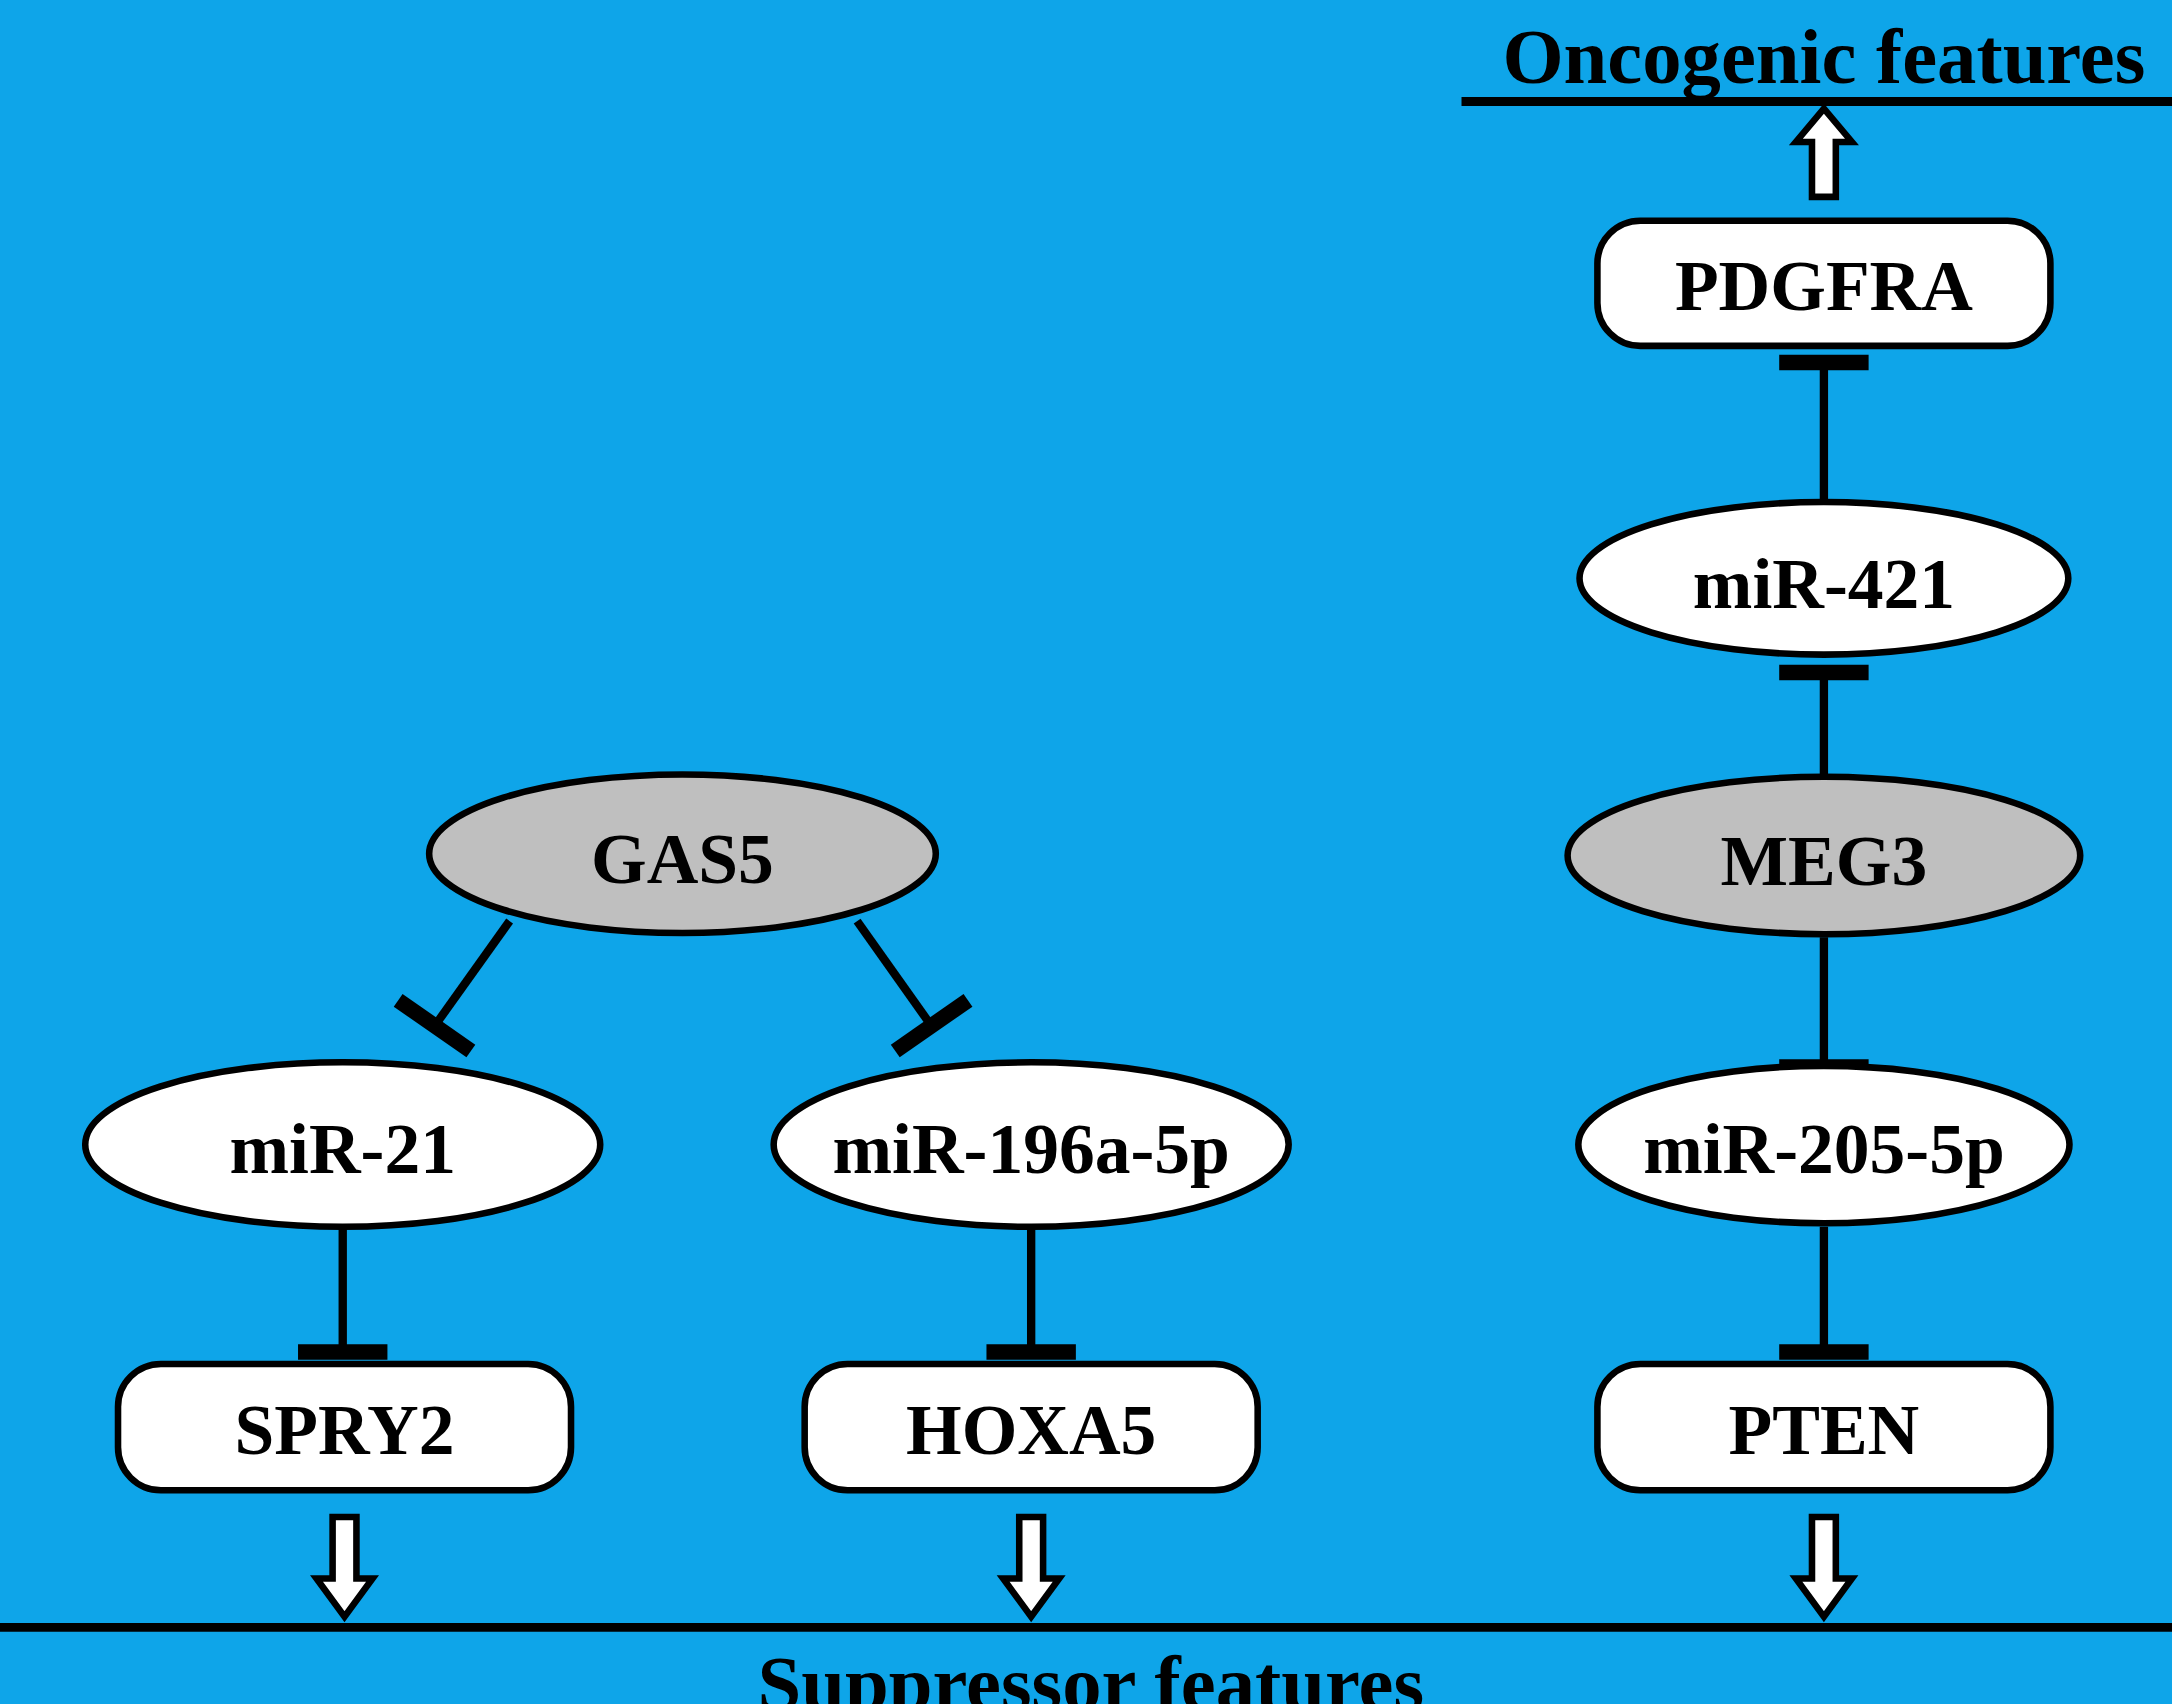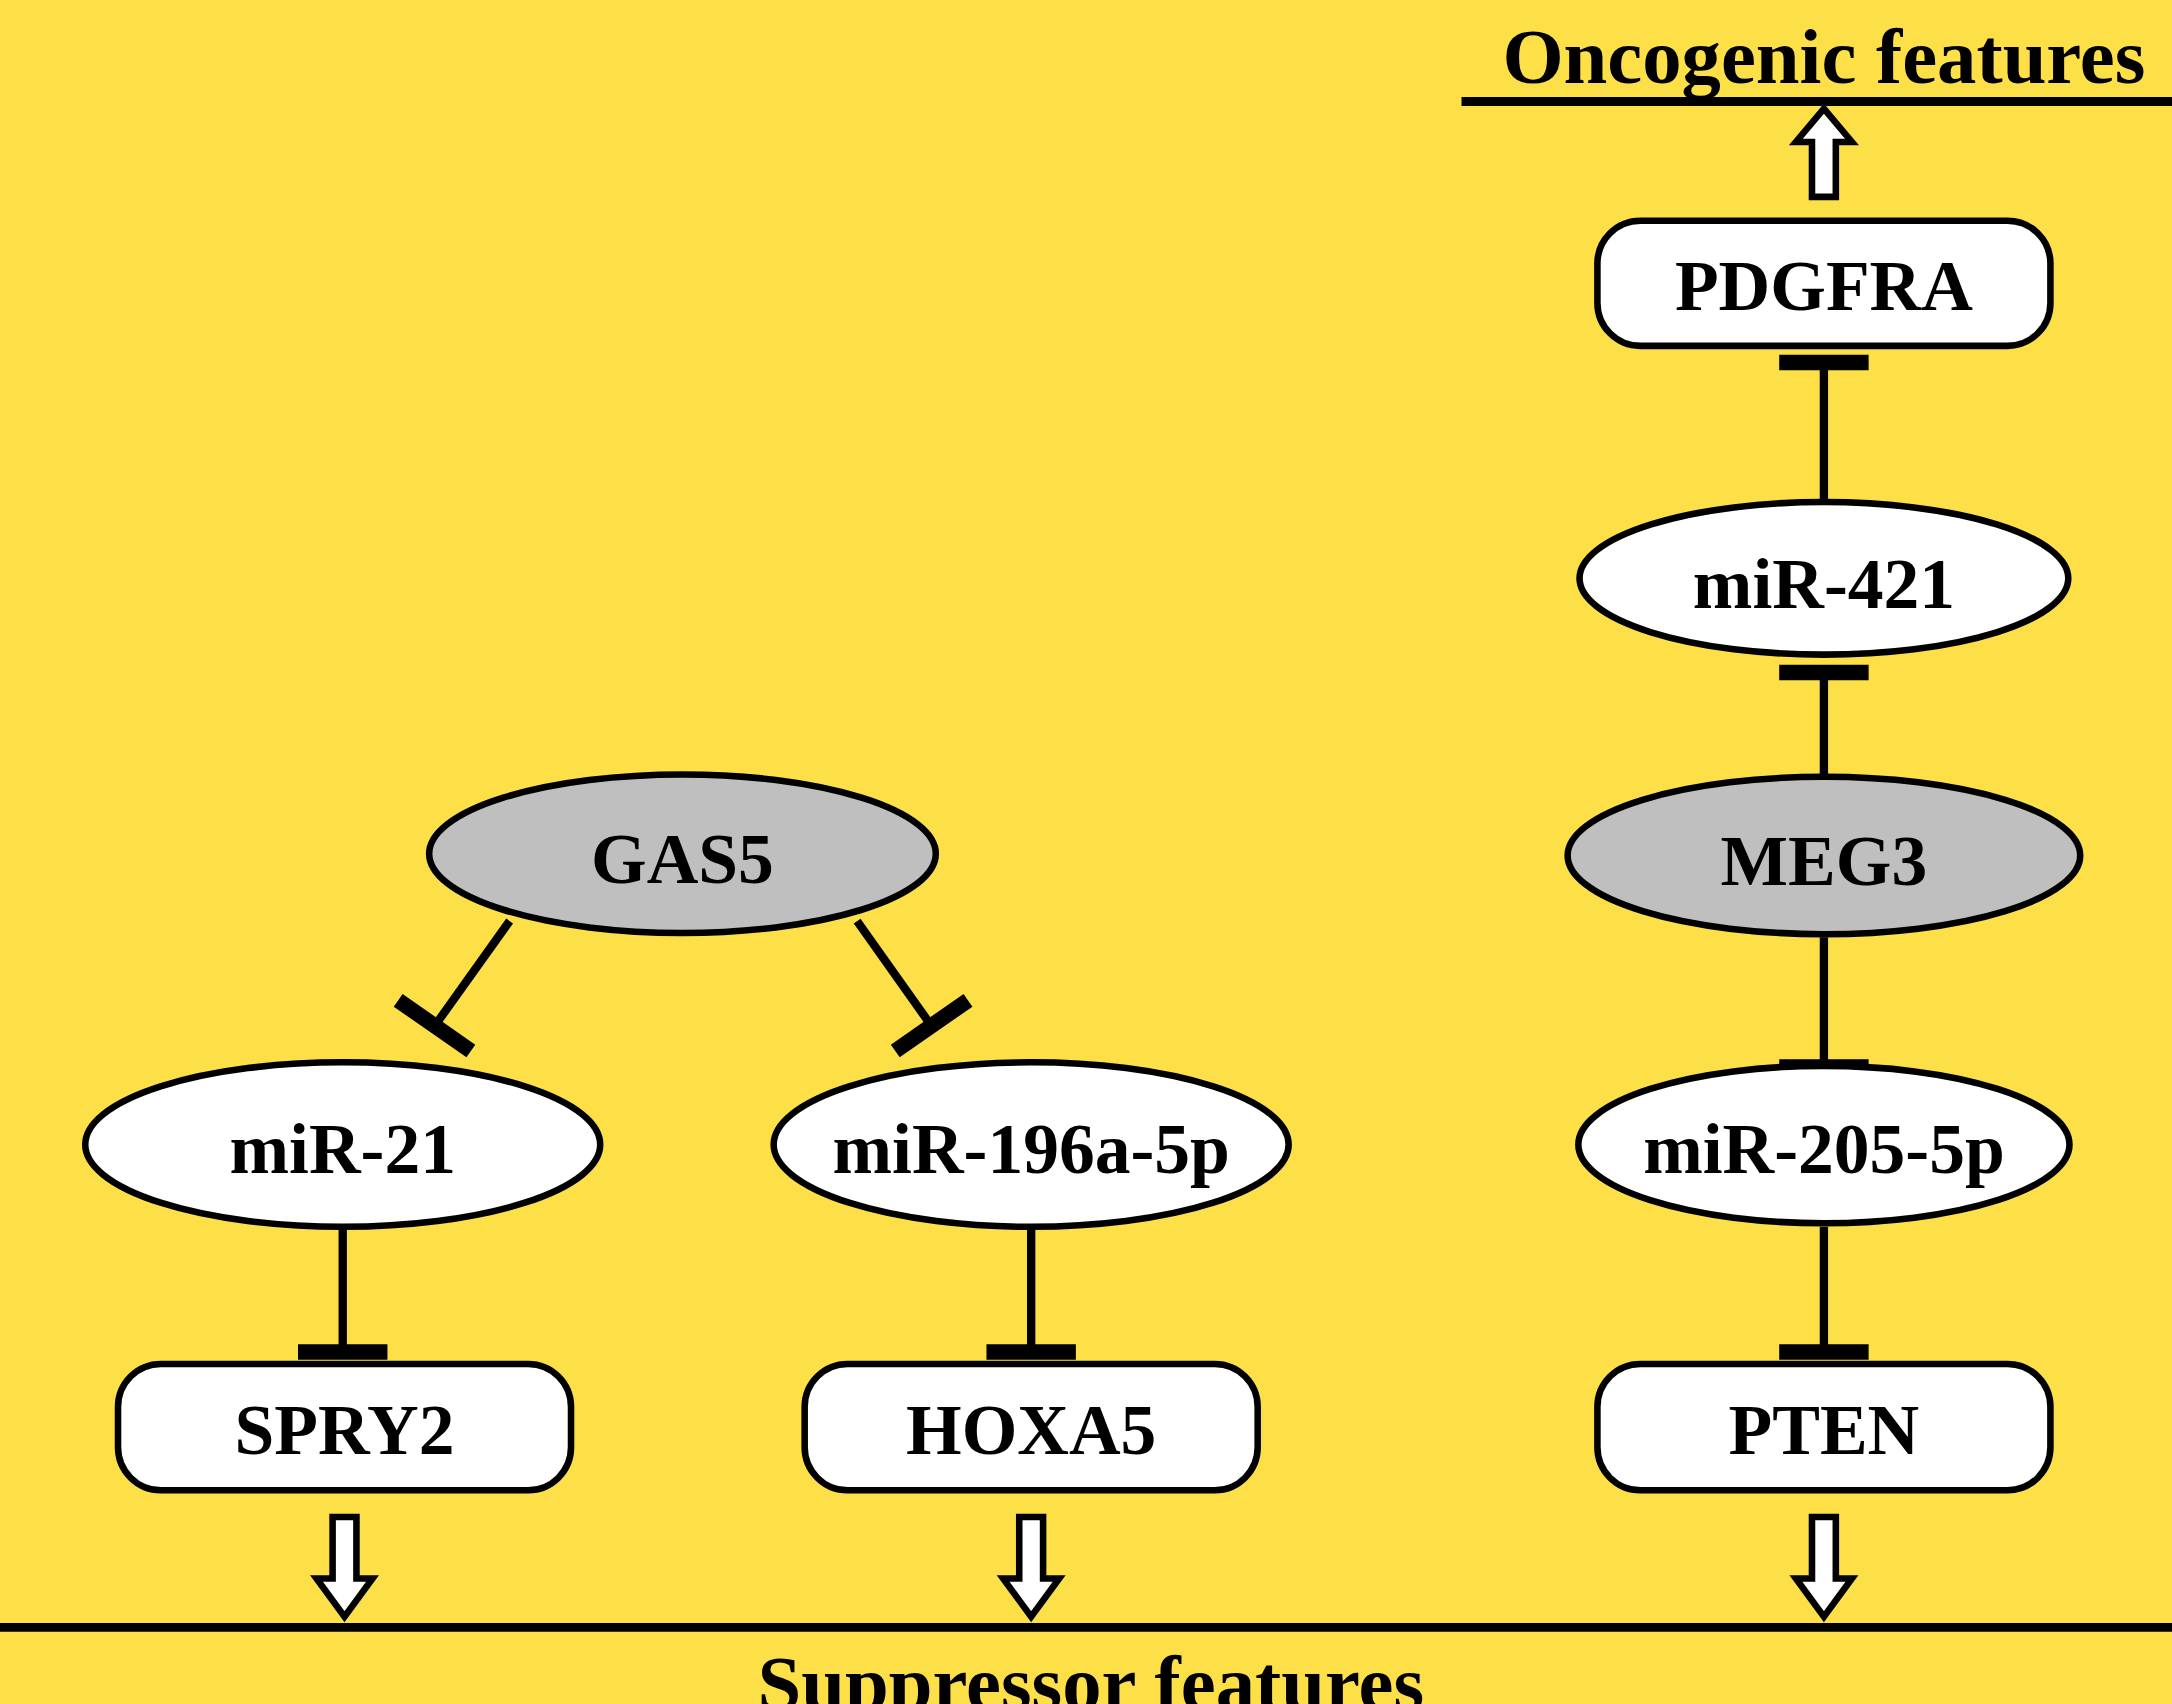--- a/index.html
+++ b/index.html
@@ -4,21 +4,21 @@
 <style>
   html, body {
     margin: 0;
     padding: 0;
     background: #ffffff;
   }
   #canvas {
     position: relative;
     width: 2172px;
     height: 1705px;
-    background: #fde047;
+    background: #0ea5e9;
     overflow: hidden;
     font-family: "Liberation Serif", "DejaVu Serif", serif;
   }
   svg.diagram {
     position: absolute;
     left: 0;
     top: 0;
     width: 2172px;
     height: 1705px;
     display: block;

